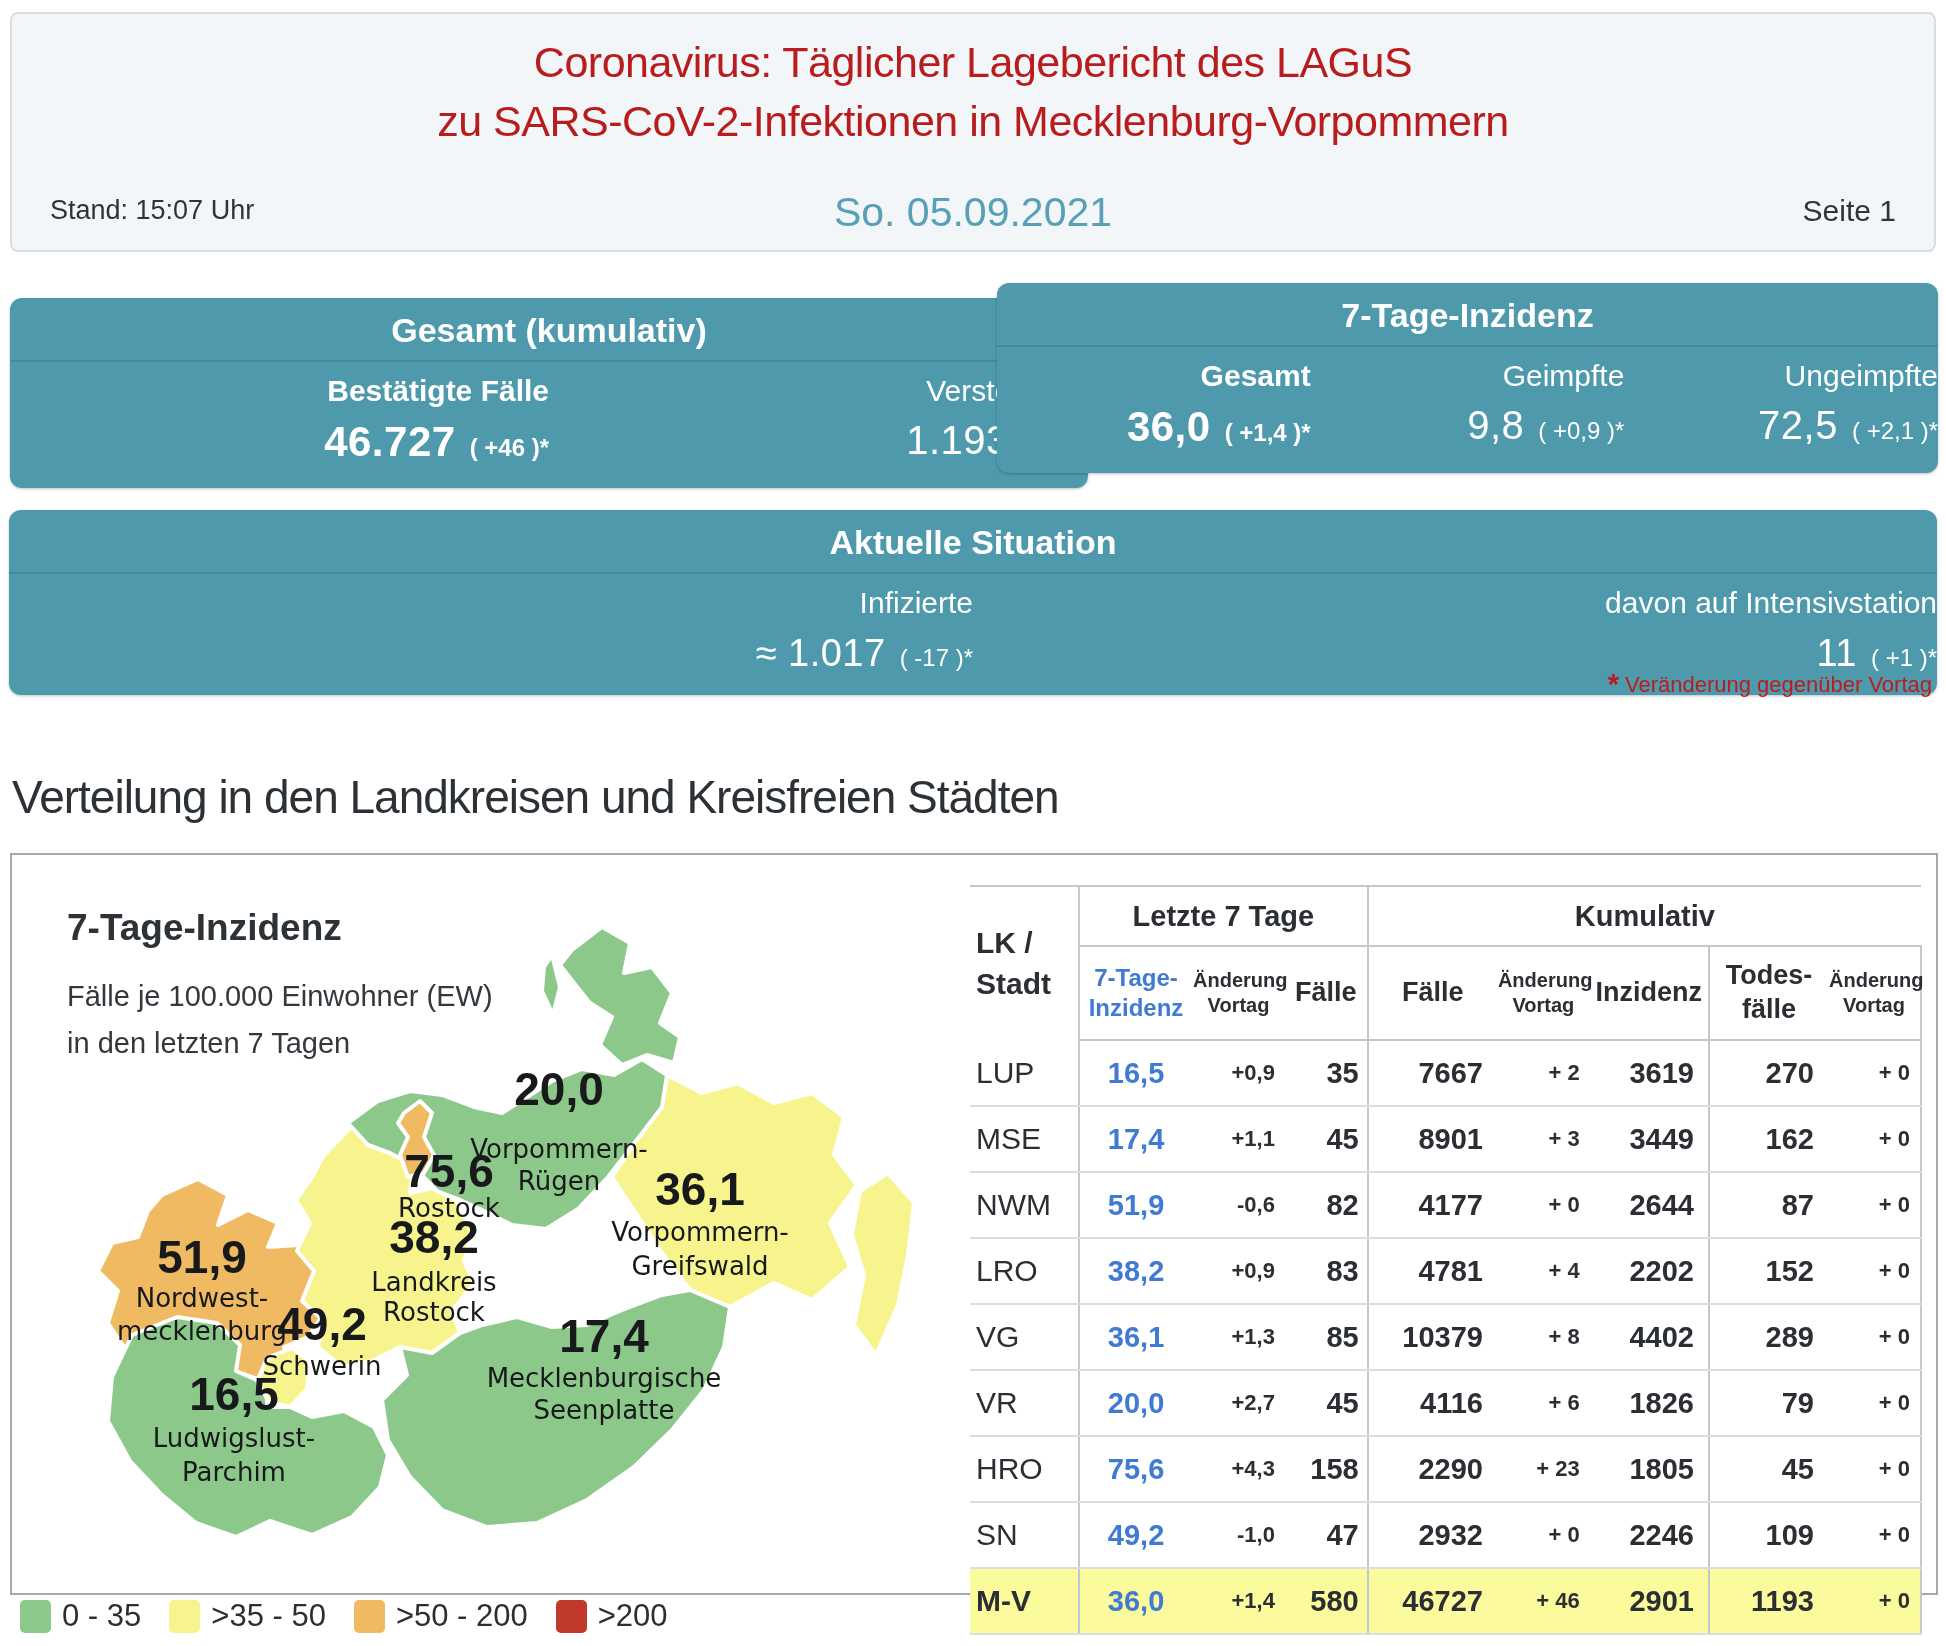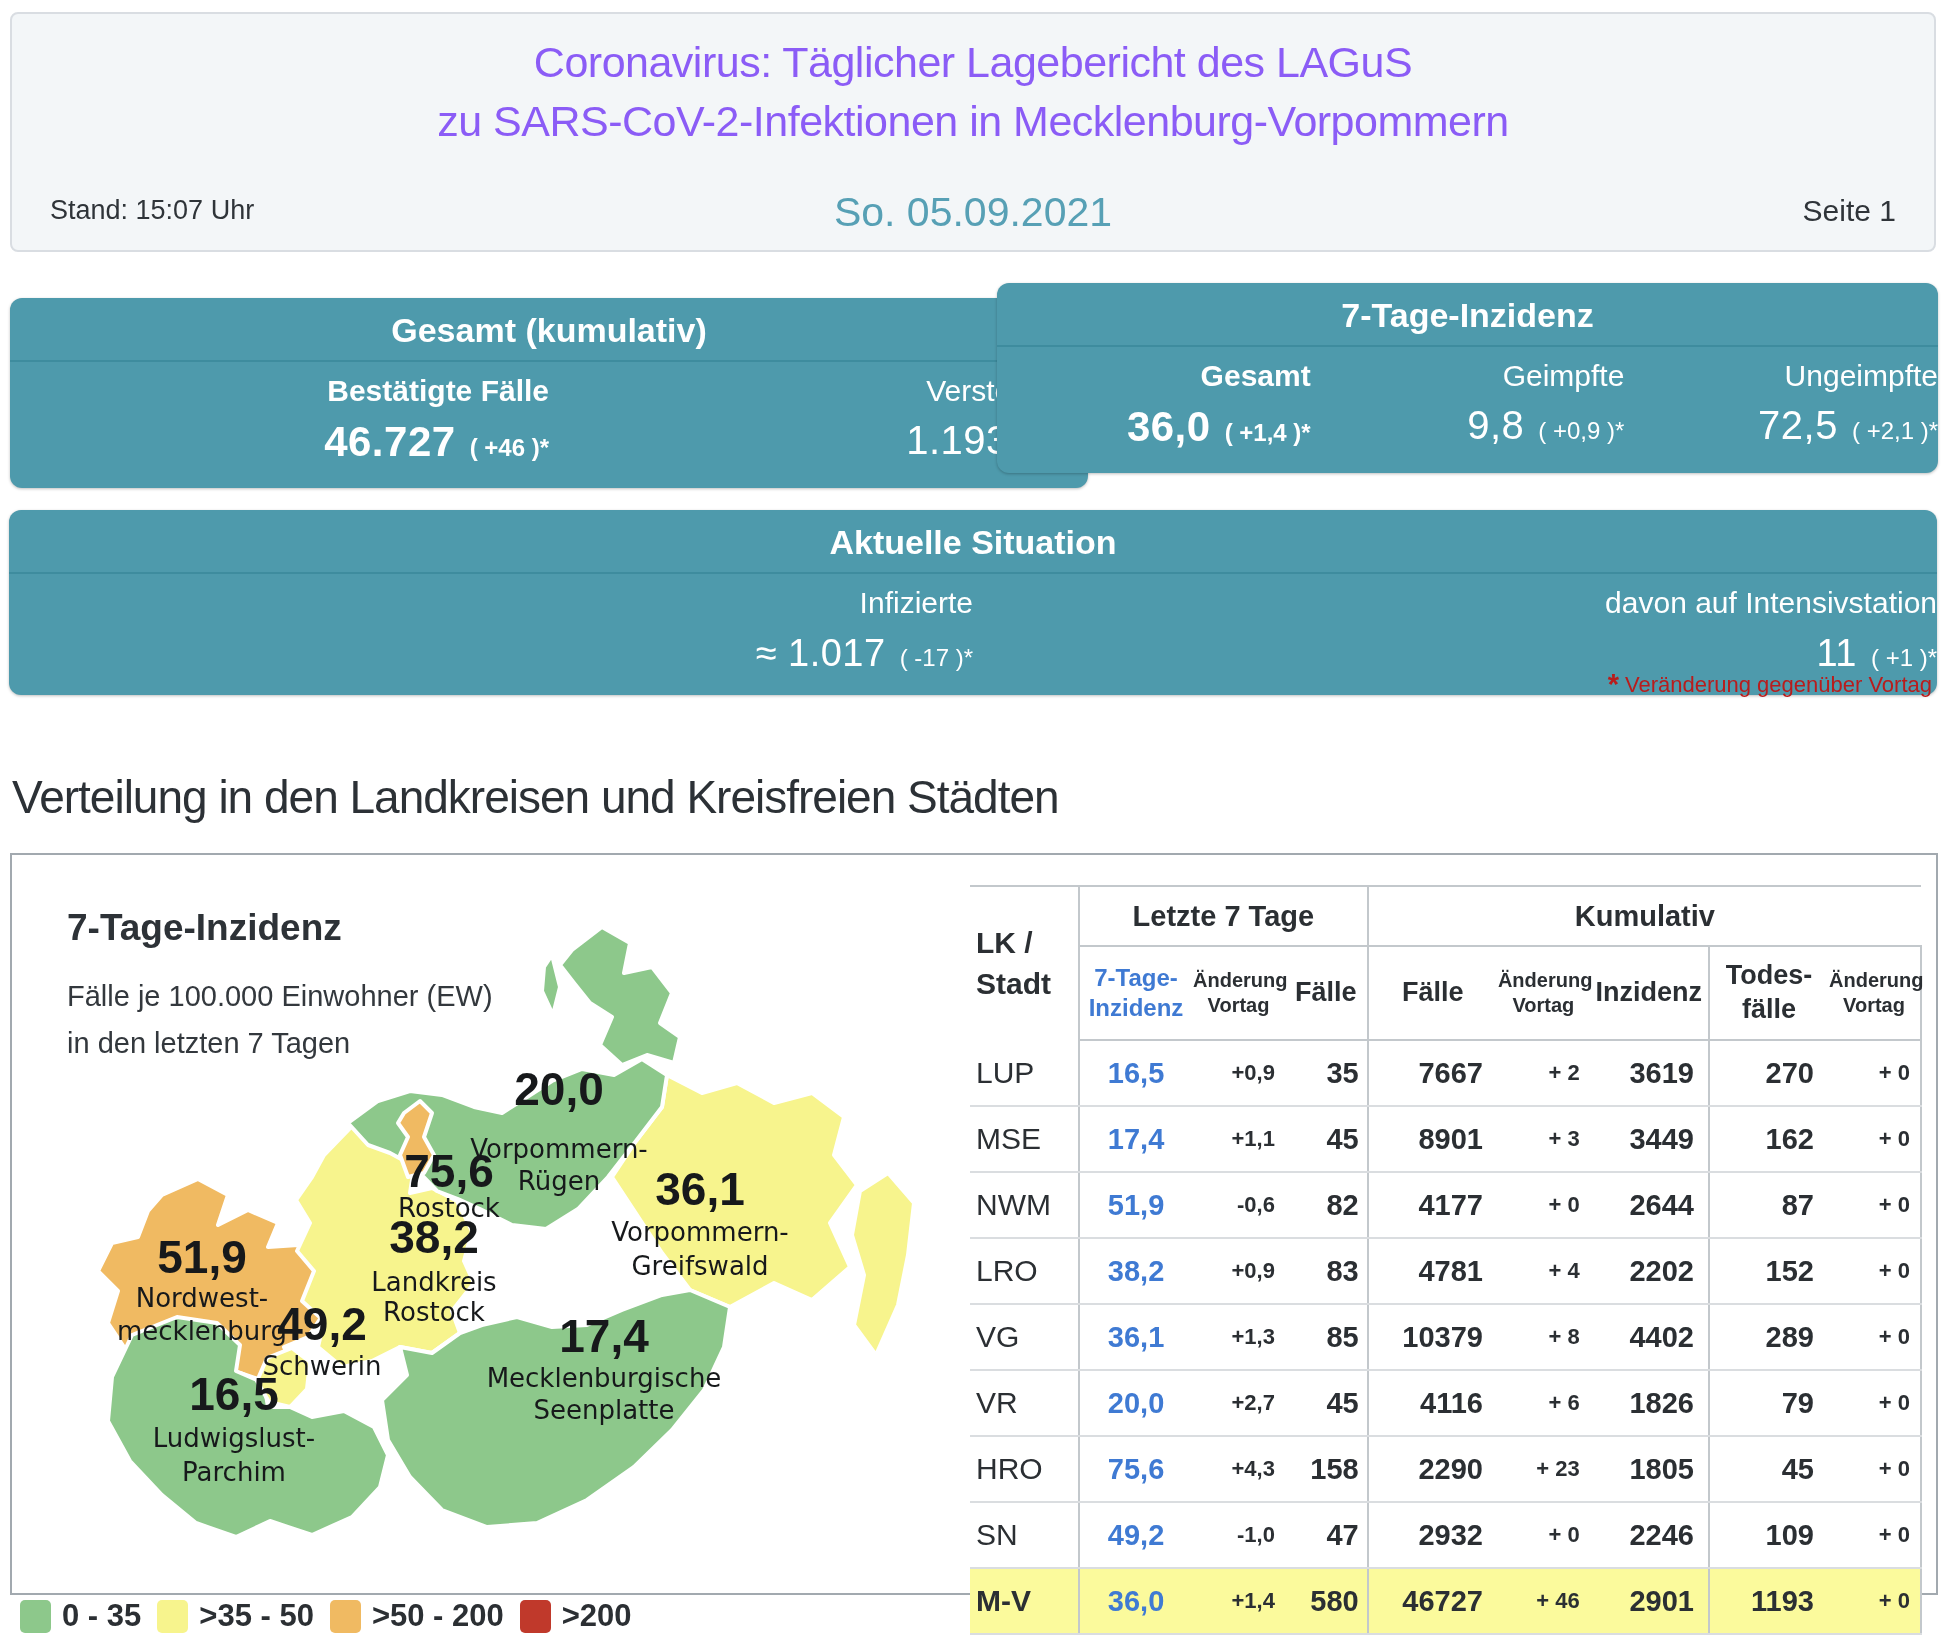--- a/index.html
+++ b/index.html
@@ -2,21 +2,21 @@
 <html><head>
 <meta charset="utf-8">
 <style>
   html,body{margin:0;padding:0;background:#ffffff;}
   .page{position:relative;width:1946px;height:1646px;background:#ffffff;
         font-family:"Liberation Sans",sans-serif;color:#2b2f33;overflow:hidden;}
 
   
   .header-card{position:absolute;left:10px;top:12px;width:1926px;height:240px;
       background:#f3f6f8;border:2px solid #d9dde2;border-radius:8px;box-sizing:border-box;}
-  .title1,.title2{text-align:center;font-size:43px;color:#8b5cf6;letter-spacing:-0.5px;}
+  .title1,.title2{text-align:center;font-size:43px;color:#b91c1c;letter-spacing:-0.5px;}
   .title1{margin-top:24px;} .title2{margin-top:10px;}
   .stand{position:absolute;left:38px;bottom:24px;font-size:27px;color:#2f3439;}
   .date{position:absolute;left:0;right:0;bottom:14px;text-align:center;font-size:41px;color:#57a0b5;}
   .page-num{position:absolute;right:38px;bottom:22px;font-size:30px;color:#2f3439;}
 
   
   .teal-card{position:absolute;background:#4e9aac;border-radius:12px;color:#ffffff;
       box-shadow:0 1px 3px rgba(0,0,0,0.25);}
   #card-gesamt{left:10px;top:298px;width:1078px;height:190px;}
   #card-inzidenz{left:997px;top:283px;width:941px;height:190px;}
@@ -72,21 +72,21 @@
   td.inz7{font-size:29px;font-weight:bold;color:#3f7ad3;text-align:center;}
   td.chg7,td.kchg,td.tchg{font-size:22px;font-weight:bold;text-align:right;padding-right:10px;}
   td.f7{font-size:29px;font-weight:bold;text-align:right;padding-right:8px;border-right:2px solid #c3c8cc;}
   td.kf,td.kinz,td.tote{font-size:29px;font-weight:bold;text-align:right;padding-right:14px;}
   td.kinz{border-right:2px solid #c3c8cc;}
   td.tchg{border-right:2px solid #c3c8cc;}
   tr.hl td{background:#fbfa9c;}
   tr.hl td.lk{font-weight:bold;}
 
   
-  .legend{position:absolute;left:20px;top:1598px;display:flex;align-items:center;gap:16px;font-weight:bold;}
+  .legend{position:absolute;left:20px;top:1598px;display:flex;align-items:center;gap:28px;}
   .legend-item{display:flex;align-items:center;gap:11px;}
   .legend-chip{width:31px;height:33px;border-radius:5px;}
   .legend-label{font-size:31px;color:#2b2f33;}
 </style>
 </head>
 <body>
 
 <div class="page">
 
   <div class="header-card">

